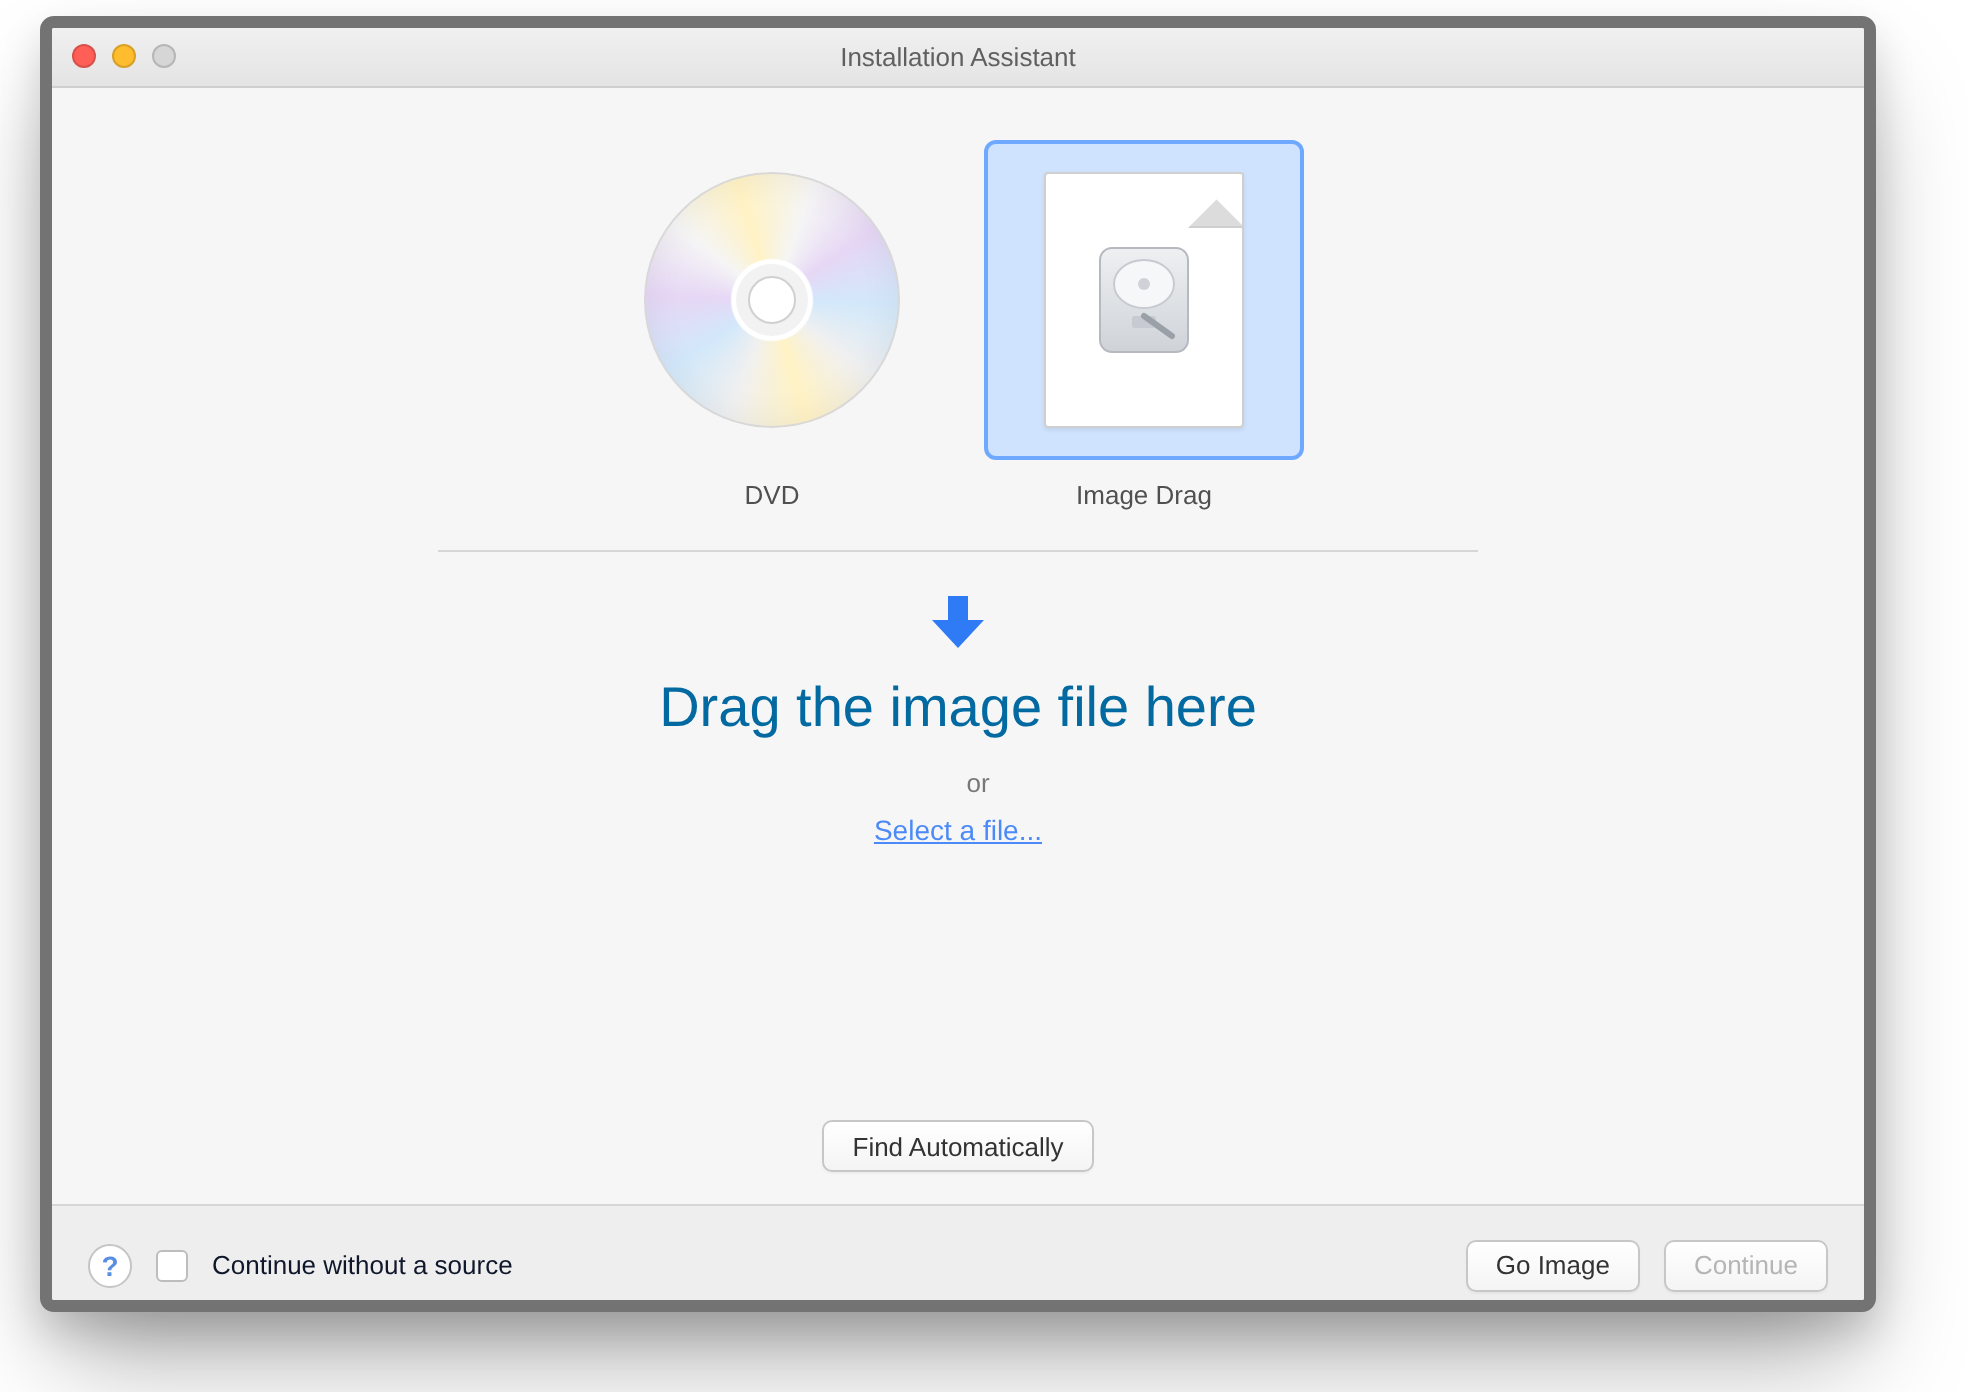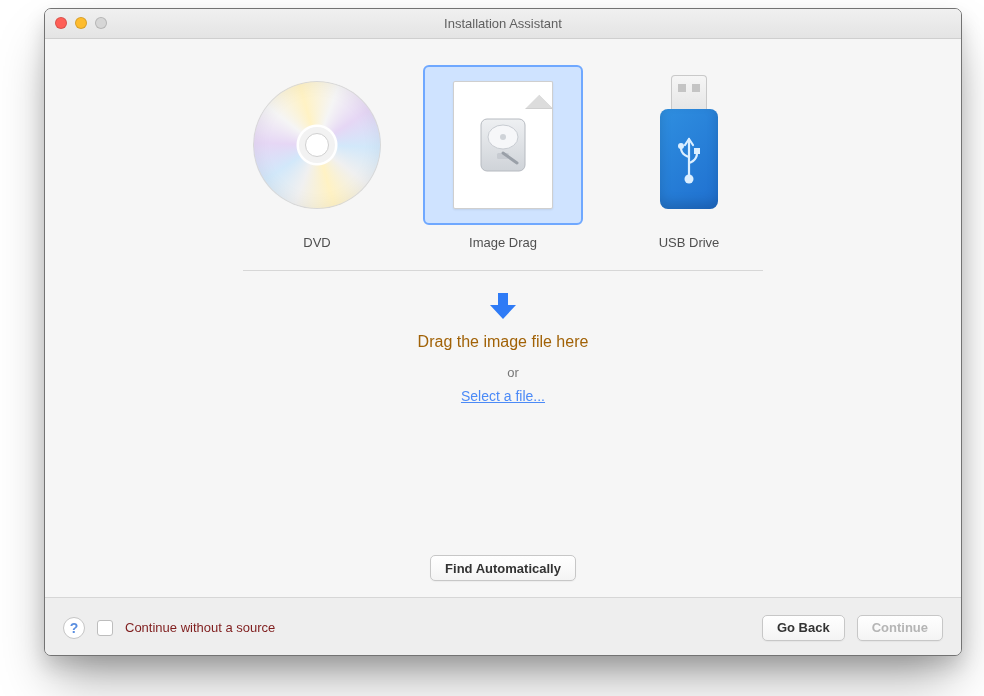--- a/index.html
+++ b/index.html
@@ -8,22 +8,22 @@
     --titlebar: #e9e9e9;
     --panel:    #f6f6f6;
     --footer:   #eeeeee;
     --text:    #2b2b2b;
     --muted:   #8a8a8a;
   }
   * { box-sizing: border-box; }
   html, body { margin:0; padding:0; background:#fff; font-family: -apple-system, "Helvetica Neue", Helvetica, Arial, sans-serif; }
   .stage { width:984px; height:696px; position:relative; }
   .window {
-    position:absolute; left:44px; top:8px; width:918px; height:648px;
-    border:1px solid #737373; border-radius:7px; overflow:hidden;
+    position:absolute; left:20px; top:8px; width:918px; height:648px;
+    border:6px solid #737373; border-radius:7px; overflow:hidden;
     background:var(--panel);
     box-shadow: 0 30px 50px -10px rgba(0,0,0,.35), 0 10px 20px rgba(0,0,0,.15);
   }
   
   .titlebar {
     height:30px; background:linear-gradient(#f0f0f0,#e4e4e4);
     border-bottom:1px solid #cfcfcf;
     display:flex; align-items:center; justify-content:center; position:relative;
     font-size:13px; color:#606060;
   }
@@ -80,50 +80,49 @@
   .usb-tip::before{left:6px;} .usb-tip::after{right:6px;}
   .usb-body { width:58px; height:100px;
     background:linear-gradient(135deg,#2f8fe0,#1f6fcf);
     border-radius:8px; box-shadow:inset 0 -6px 12px rgba(0,0,0,.15);
     display:flex; align-items:center; justify-content:center;}
   .usb-glyph { color:#dcefff; font-size:12px; }
   
   .rule { width:520px; height:1px; background:#d7d7d7; margin-top:20px;}
   
   .arrow { margin-top:18px; color:var(--accent);}
-  .drop-title { margin-top:10px; font-size:16px; color:#a16207; }
+  .drop-title { margin-top:10px; font-size:28px; color:#0369a1; }
   .or { margin-top:14px; font-size:13px; color:#777;margin-left:20px; }
   .link { margin-top:8px; font-size:14px; color:var(--link); text-decoration:underline; cursor:pointer;}
   
   .find-row { margin-top:auto; margin-bottom:16px;}
   .btn {
     display:inline-flex; align-items:center; justify-content:center;
     height:26px; padding:0 14px; font-size:13px; color:#333;
     background:linear-gradient(#ffffff,#f4f4f4);
     border:1px solid #c7c7c7; border-radius:5px;
     box-shadow:0 1px 1px rgba(0,0,0,.04);
     cursor:pointer;
-    font-weight:bold;
   }
   .btn.disabled { color:#b5b5b5; cursor:default;}
   
   .footer {
     height:60px; border-top:1px solid #d6d6d6; background:var(--footer);
     display:flex; align-items:center; padding:0 18px; gap:12px;
   }
   .help {
     width:22px; height:22px; border-radius:50%;
     border:1px solid #c5c5c5; background:#fff;
     display:flex; align-items:center; justify-content:center;
     color:#5a8ee0; font-size:14px; font-weight:600; cursor:pointer;
   }
   .check {
     width:16px; height:16px; border:1px solid #bdbdbd; border-radius:3px; background:#fff; cursor:pointer;
   }
-  .footer-label { font-size:13px; color:#7f1d1d; cursor:pointer; }
+  .footer-label { font-size:13px; color:#0f172a; cursor:pointer; }
   .spacer { flex:1; }
 </style>
 </head>
 <body>
 
 <div class="stage">
   <div class="window">
 
     <div class="titlebar">
       <div class="traffic">
@@ -160,41 +159,20 @@
                 <ellipse cx="28" cy="24" rx="15" ry="12" fill="#f6f7f9" stroke="#c7cbd1"></ellipse>
                 <circle cx="28" cy="24" r="3" fill="#cfd3d8"></circle>
                 <rect x="22" y="40" width="12" height="6" rx="1.5" fill="#c7cbd1"></rect>
                 <path d="M28 40 L42 50" stroke="#9aa0a8" stroke-width="3" stroke-linecap="round"></path>
               </svg>
             </div>
           </div>
           <span class="cap">Image Drag</span>
         </div>
 
-        <div class="source">
-          <div class="thumb">
-            <div class="usb-wrap">
-              <div class="usb-tip"></div>
-              <div class="usb-body">
-                <svg width="30" height="52" viewBox="0 0 30 52" class="usb-glyph">
-                  <g fill="none" stroke="#dcefff" stroke-width="2.2" stroke-linecap="round">
-                    <path d="M15 6 V44"></path>
-                    <path d="M15 6 L11 12 M15 6 L19 12"></path>
-                    <path d="M15 24 C15 24 7 22 7 15"></path>
-                    <path d="M15 30 C15 30 23 28 23 20"></path>
-                  </g>
-                  <circle cx="7" cy="13" r="3" fill="#dcefff"></circle>
-                  <rect x="20" y="15" width="6" height="6" fill="#dcefff"></rect>
-                  <circle cx="15" cy="46" r="4.5" fill="#dcefff"></circle>
-                </svg>
-              </div>
-            </div>
-          </div>
-          <span class="cap">USB Drive</span>
-        </div>
 
       </div>
 
       <div class="rule"></div>
 
       <svg class="arrow" width="34" height="34" viewBox="0 0 34 34">
         <path d="M12 4 H22 V16 H30 L17 30 L4 16 H12 Z" fill="#2f7bf6"></path>
       </svg>
 
       <div class="drop-title">Drag the image file here</div>
@@ -206,18 +184,18 @@
       </div>
     </div>
 
     <div class="footer">
       <div class="help">
         <span>?</span>
       </div>
       <div class="check"></div>
       <span class="footer-label">Continue without a source</span>
       <div class="spacer"></div>
-      <div class="btn">Go Back</div>
+      <div class="btn">Go Image</div>
       <div class="btn disabled">Continue</div>
     </div>
 
   </div>
 </div>
 
 </body></html>

